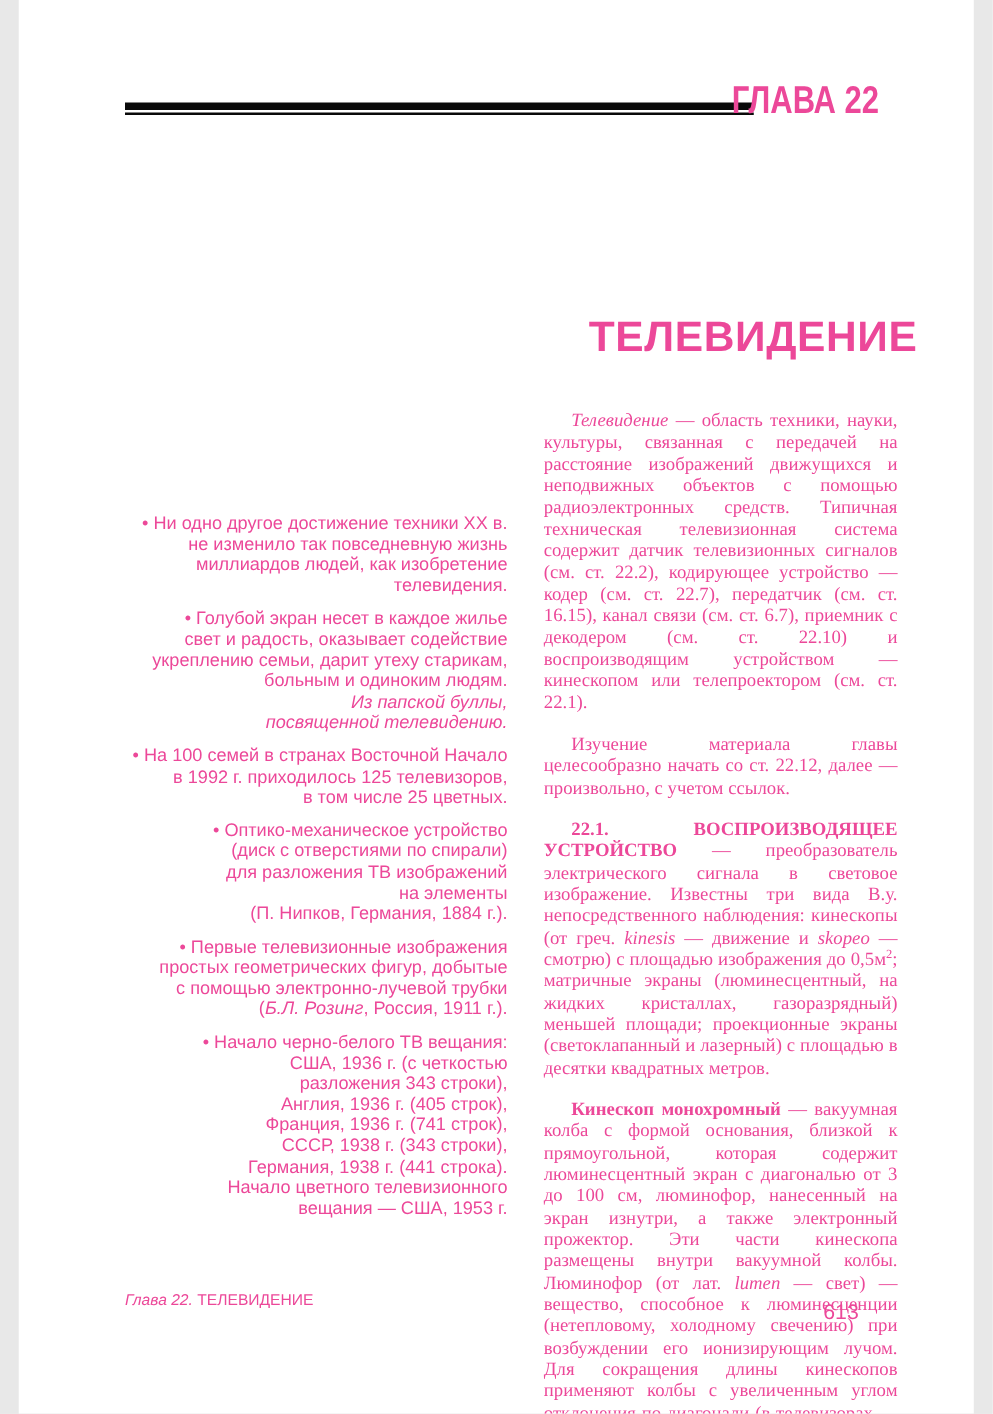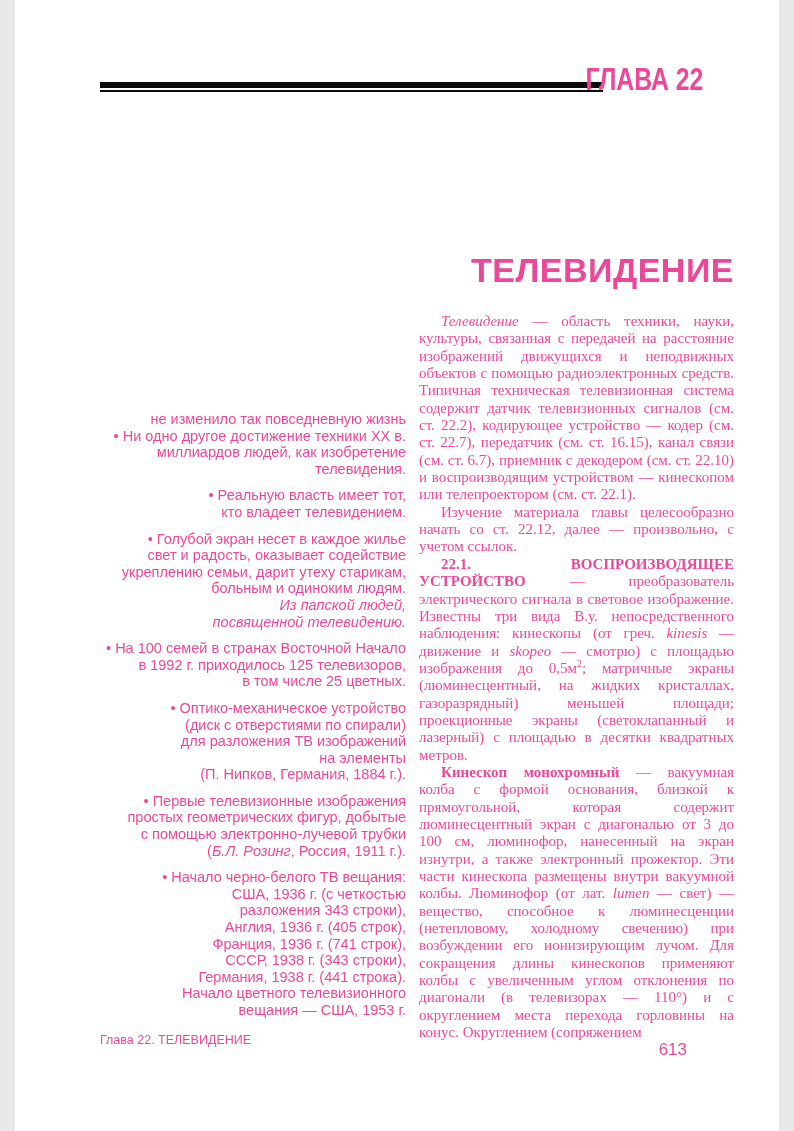--- a/index.html
+++ b/index.html
@@ -30,28 +30,28 @@
     font-family:"Liberation Sans",sans-serif;font-size:14.5px;line-height:16.6px;
   }
   .sidebar .bullet{margin:0 0 10px 0;}
   .sidebar .bullet-line{white-space:nowrap;}
   
   .article-body{
     position:absolute;left:404px;top:313px;width:315px;
     font-family:"Liberation Serif",serif;font-size:15px;line-height:17.35px;
     text-align:justify;
   }
-  .article-body p{margin:0;text-indent:22px;}
+  .article-body p{margin:16px;text-indent:22px;}
   .article-body sup{font-size:10px;line-height:0;}
   
   .running-head{
     position:absolute;left:85px;top:1033px;font-size:12.5px;
     font-family:"Liberation Sans",sans-serif;white-space:nowrap;
   }
-  .running-head .chap{}
+  .running-head .chap{font-style:italic;}
   .page-number{
     position:absolute;right:92px;top:1025px;font-size:17px;
     font-family:"Liberation Sans",sans-serif;
     margin-top:15px;
   }
 </style>
 </head>
 <body>
 
 <div class="page">
@@ -60,35 +60,31 @@
     <div class="thick"></div>
     <div class="thin"></div>
   </div>
 
   <div class="chapter-heading">ГЛАВА 22</div>
 
   <div class="article-title">ТЕЛЕВИДЕНИЕ</div>
 
   <div class="sidebar">
       <div class="bullet">
+        <div class="bullet-line"><span>• </span><span>Ни одно другое достижение техники XX в.</span></div>
         <div class="bullet-line"><span>не изменило так повседневную жизнь</span></div>
-        <div class="bullet-line"><span>• </span><span>Ни одно другое достижение техники XX в.</span></div>
         <div class="bullet-line"><span>миллиардов людей, как изобретение</span></div>
         <div class="bullet-line"><span>телевидения.</span></div>
-      </div>
-      <div class="bullet">
-        <div class="bullet-line"><span>• </span><span>Реальную власть имеет тот,</span></div>
-        <div class="bullet-line"><span>кто владеет телевидением.</span></div>
       </div>
       <div class="bullet">
         <div class="bullet-line"><span>• </span><span>Голубой экран несет в каждое жилье</span></div>
         <div class="bullet-line"><span>свет и радость, оказывает содействие</span></div>
         <div class="bullet-line"><span>укреплению семьи, дарит утеху старикам,</span></div>
         <div class="bullet-line"><span>больным и одиноким людям.</span></div>
-        <div class="bullet-line"><span style="font-style: italic;">Из папской людей,</span></div>
+        <div class="bullet-line"><span style="font-style: italic;">Из папской буллы,</span></div>
         <div class="bullet-line"><span style="font-style: italic;">посвященной телевидению.</span></div>
       </div>
       <div class="bullet">
         <div class="bullet-line"><span>• </span><span>На 100 семей в странах Восточной Начало</span></div>
         <div class="bullet-line"><span>в 1992 г. приходилось 125 телевизоров,</span></div>
         <div class="bullet-line"><span>в том числе 25 цветных.</span></div>
       </div>
       <div class="bullet">
         <div class="bullet-line"><span>• </span><span>Оптико-механическое устройство</span></div>
         <div class="bullet-line"><span>(диск с отверстиями по спирали)</span></div>

